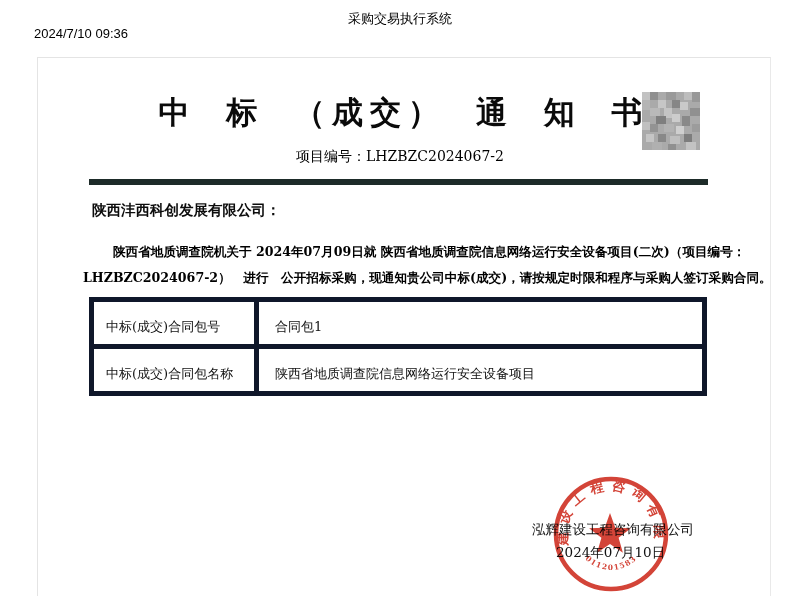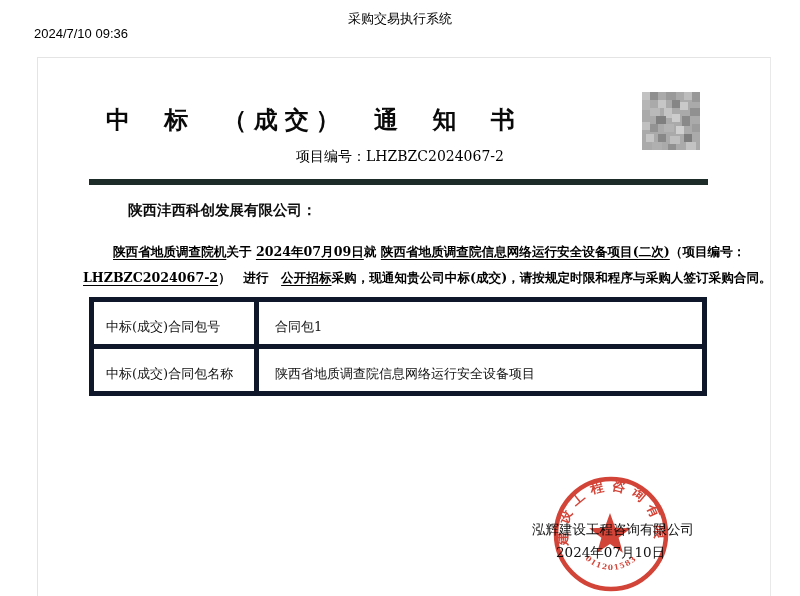--- a/index.html
+++ b/index.html
@@ -10,35 +10,35 @@
     color:#000;
   }
   
   .print-header{position:absolute;top:10px;left:0;width:800px;height:20px;font-size:13px;color:#000;}
   .print-datetime{position:absolute;left:34px;top:16px;}
   .print-systitle{position:absolute;left:0;top:0;width:800px;text-align:center;}
   
   .doc-frame{position:absolute;left:37px;top:57px;width:732px;height:539px;
     border-top:1px solid #e4e4e4;border-left:1px solid #e4e4e4;border-right:1px solid #e9e9e9;}
   
-  .doc{font-family:"DejaVu Serif","Liberation Serif",serif;color:#0c0c0c;margin-left:36px;}
-  .notice-title{position:absolute;left:90px;top:88px;width:620px;margin:16px;
-    font-size:24px;font-weight:600;letter-spacing:7px;word-spacing:12px;
+  .doc{font-family:"DejaVu Serif","Liberation Serif",serif;color:#0c0c0c;}
+  .notice-title{position:absolute;left:90px;top:88px;width:620px;margin:4px;text-align:center;
+    font-size:31px;font-weight:600;letter-spacing:7px;word-spacing:12px;
     font-family:"DejaVu Serif","Liberation Serif",serif;color:#0a0a0a;}
   .project-line{position:absolute;left:90px;top:148px;width:620px;text-align:center;
     font-size:14px;font-weight:400;font-family:"DejaVu Serif","Liberation Serif",serif;}
   .rule{position:absolute;left:89px;top:179px;width:619px;height:6px;background:#1d2b29;}
   .recipient{position:absolute;left:92px;top:201px;font-size:14.5px;font-weight:700;
     font-family:"DejaVu Serif","Liberation Serif",serif;}
   .para{position:absolute;left:83px;top:239px;width:640px;
     font-family:"DejaVu Serif","Liberation Serif",serif;
     font-size:12.6px;line-height:26px;font-weight:600;white-space:nowrap;}
   .para .ln{height:26px;}
   .para .ln1{text-indent:30px;}
-  .u{text-decoration:underline;text-underline-offset:3px;text-decoration-thickness:1px;}
+  .u{text-underline-offset:3px;text-decoration-thickness:1px;}
   
   .award-table{position:absolute;left:89px;top:297px;width:618px;border-collapse:collapse;
     table-layout:fixed;font-family:"DejaVu Serif","Liberation Serif",serif;font-size:13px;color:#111;}
   .award-table td{border:5px solid #0f172a;height:34px;vertical-align:middle;padding:8px 0 0 12px;}
   .award-table{border:2px solid #1a1a1a;}
   .award-table .label-cell{width:148px;}
   .award-table .value-cell{padding-left:16px;}
   
   .blur-strip{display:inline-block;vertical-align:middle;
     background-image:conic-gradient(#c7c7cb 25%, #dadade 0 50%, #cfcfd4 0 75%, #e2e2e6 0);

